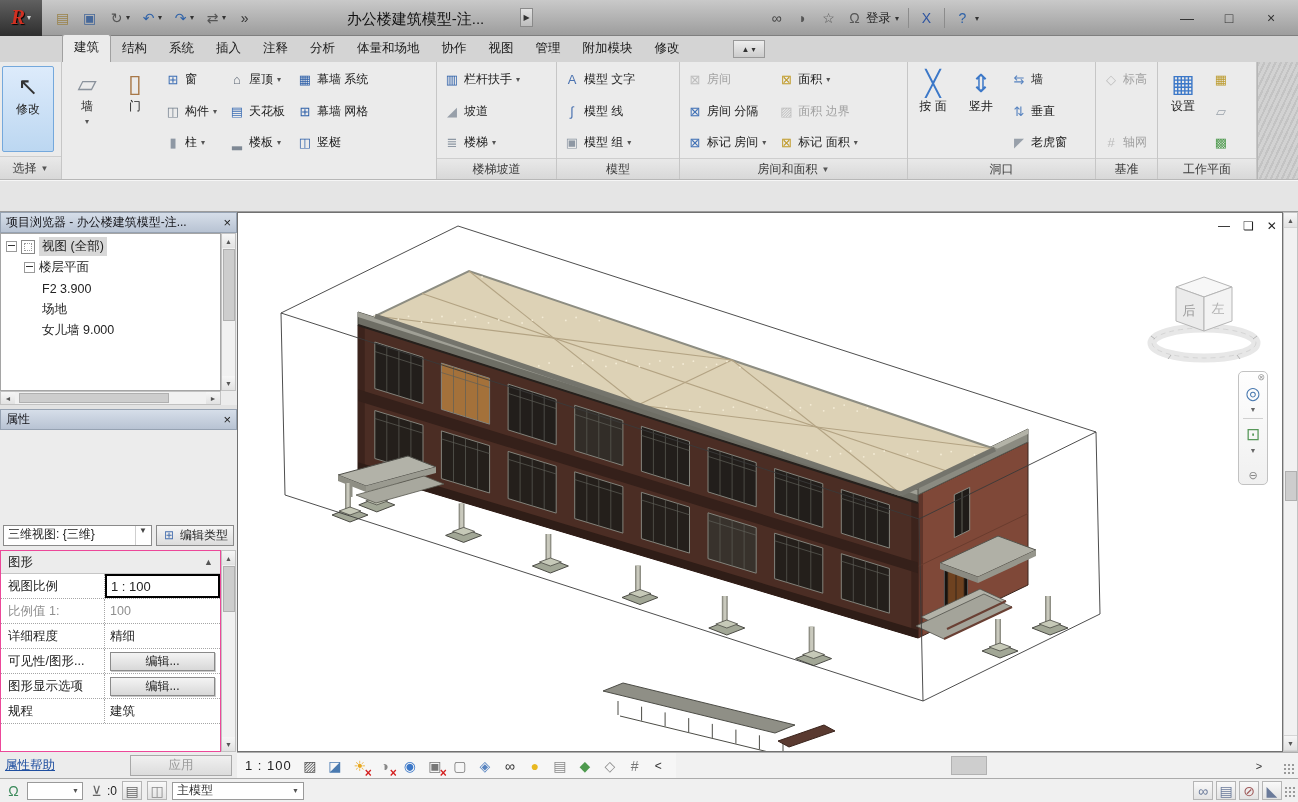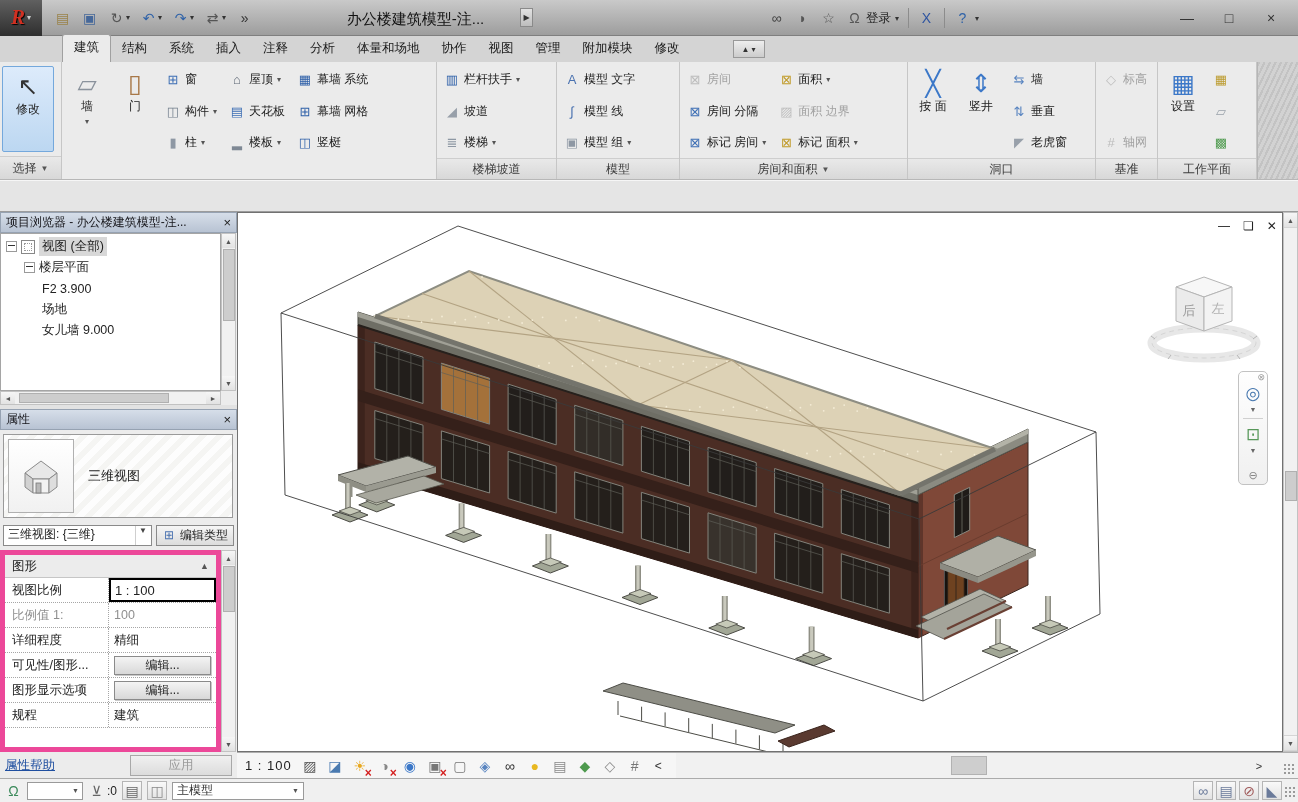--- a/index.html
+++ b/index.html
@@ -82,21 +82,21 @@
   .typesel{position:absolute;top:25px;left:3px;width:230px;height:84px;background:#fff;border:1px solid #9a9a9a;display:flex;box-sizing:border-box;
            background:repeating-linear-gradient(135deg,#fdfdfd 0 6px,#f5f5f3 6px 12px)}
   .typeimg{width:64px;height:72px;margin:4px;border:1px solid #b0b0b0;background:linear-gradient(#fff,#f1f1f1);display:flex;align-items:center;justify-content:center;flex:none}
   .typename{align-self:center;padding-left:10px;font-size:13px;color:#222}
   .typerow{position:absolute;top:113px;left:0;width:237px;height:26px;display:flex;align-items:center;gap:4px;padding:0 3px;box-sizing:border-box}
   .combo{flex:1;height:21px;background:#fff;border:1px solid #8a8a8a;display:flex;padding:0 4px;font-size:12px;box-sizing:border-box;white-space:nowrap;overflow:hidden}
   .combo .cdd{margin-left:auto;font-size:8px;color:#444;border-left:1px solid #cfcfcf;padding-left:3px;flex:none}
   .etbtn{height:21px;display:flex;align-items:center;gap:4px;padding:0 5px;background:linear-gradient(#f6f6f6,#dcdcdc);
          border:1px solid #8a8a8a;font-size:12px;box-sizing:border-box;white-space:nowrap}
   .etbtn .ic{width:14px;height:14px;font-size:12px;color:#4a72b0}
-  .grid{position:absolute;top:141px;left:0;width:221px;height:202px;background:#fff;border:5px solid #ec4899;box-sizing:border-box;overflow:hidden}
+  .grid{position:absolute;top:141px;left:0;width:221px;height:202px;background:#fff;border:1px solid #ec4899;box-sizing:border-box;overflow:hidden}
   .gsec{height:22px;background:#ececec;display:flex;align-items:center;padding:0 7px;border-bottom:1px solid #c6c6c6;font-size:12.5px;color:#222}
   .gsec .col{margin-left:auto;font-size:9px;color:#555}
   .grow{display:flex;height:25px;border-bottom:1px dotted #a6a6a6;align-items:stretch;font-size:12.5px;box-sizing:border-box}
   .gl{width:104px;display:flex;align-items:center;padding-left:7px;border-right:1px dotted #a6a6a6;box-sizing:border-box;white-space:nowrap;overflow:hidden;flex:none}
   .gv{flex:1;display:flex;align-items:center;padding:0 5px;box-sizing:border-box;white-space:nowrap;overflow:hidden}
   .gv.foc{border:2px solid #000;padding:0 4px;font-size:13px}
   .grow.dis{color:#8f8f8f}
   .editbtn{flex:1;margin:2px 5px;background:linear-gradient(#f4f4f4,#d8d8d8);border:1px solid #8a8a8a;font-size:12px;
            display:flex;align-items:center;justify-content:center;box-shadow:1px 1px 0 #c9c9c9;color:#222}
   .gvs{top:141px;left:221px;height:202px}
@@ -499,32 +499,20 @@
           <div class="thumb"></div>
         </div>
       <div class="harr">►</div>
     </div>
   </div>
   <div class="splitter"></div>
   <div class="props">
     <div class="phead">
       <span>属性</span>
       <span class="x">×</span>
-    </div>
-    <div class="typesel">
-      <div class="typeimg">
-        <svg width="44" height="42" viewBox="0 0 44 42">
-          <polygon points="6,18 22,6 38,18 30,24 14,24" fill="#e8e8e8" stroke="#8a8a8a" stroke-width="1"></polygon>
-          <polygon points="6,18 14,24 14,38 6,32" fill="#d2d2d2" stroke="#8a8a8a" stroke-width="1"></polygon>
-          <polygon points="14,24 30,24 30,38 14,38" fill="#f2f2f2" stroke="#8a8a8a" stroke-width="1"></polygon>
-          <polygon points="30,24 38,18 38,32 30,38" fill="#dedede" stroke="#8a8a8a" stroke-width="1"></polygon>
-          <rect x="17" y="28" width="5" height="10" fill="#b8b8b8" stroke="#777" stroke-width="0.8"></rect>
-        </svg>
-      </div>
-      <div class="typename">三维视图</div>
     </div>
     <div class="typerow">
       <div class="combo">
         <span>三维视图: {三维}</span>
         <span class="cdd">▼</span>
       </div>
       <div class="etbtn">
         <span class="ic">⊞</span>
         <span>编辑类型</span>
       </div>

